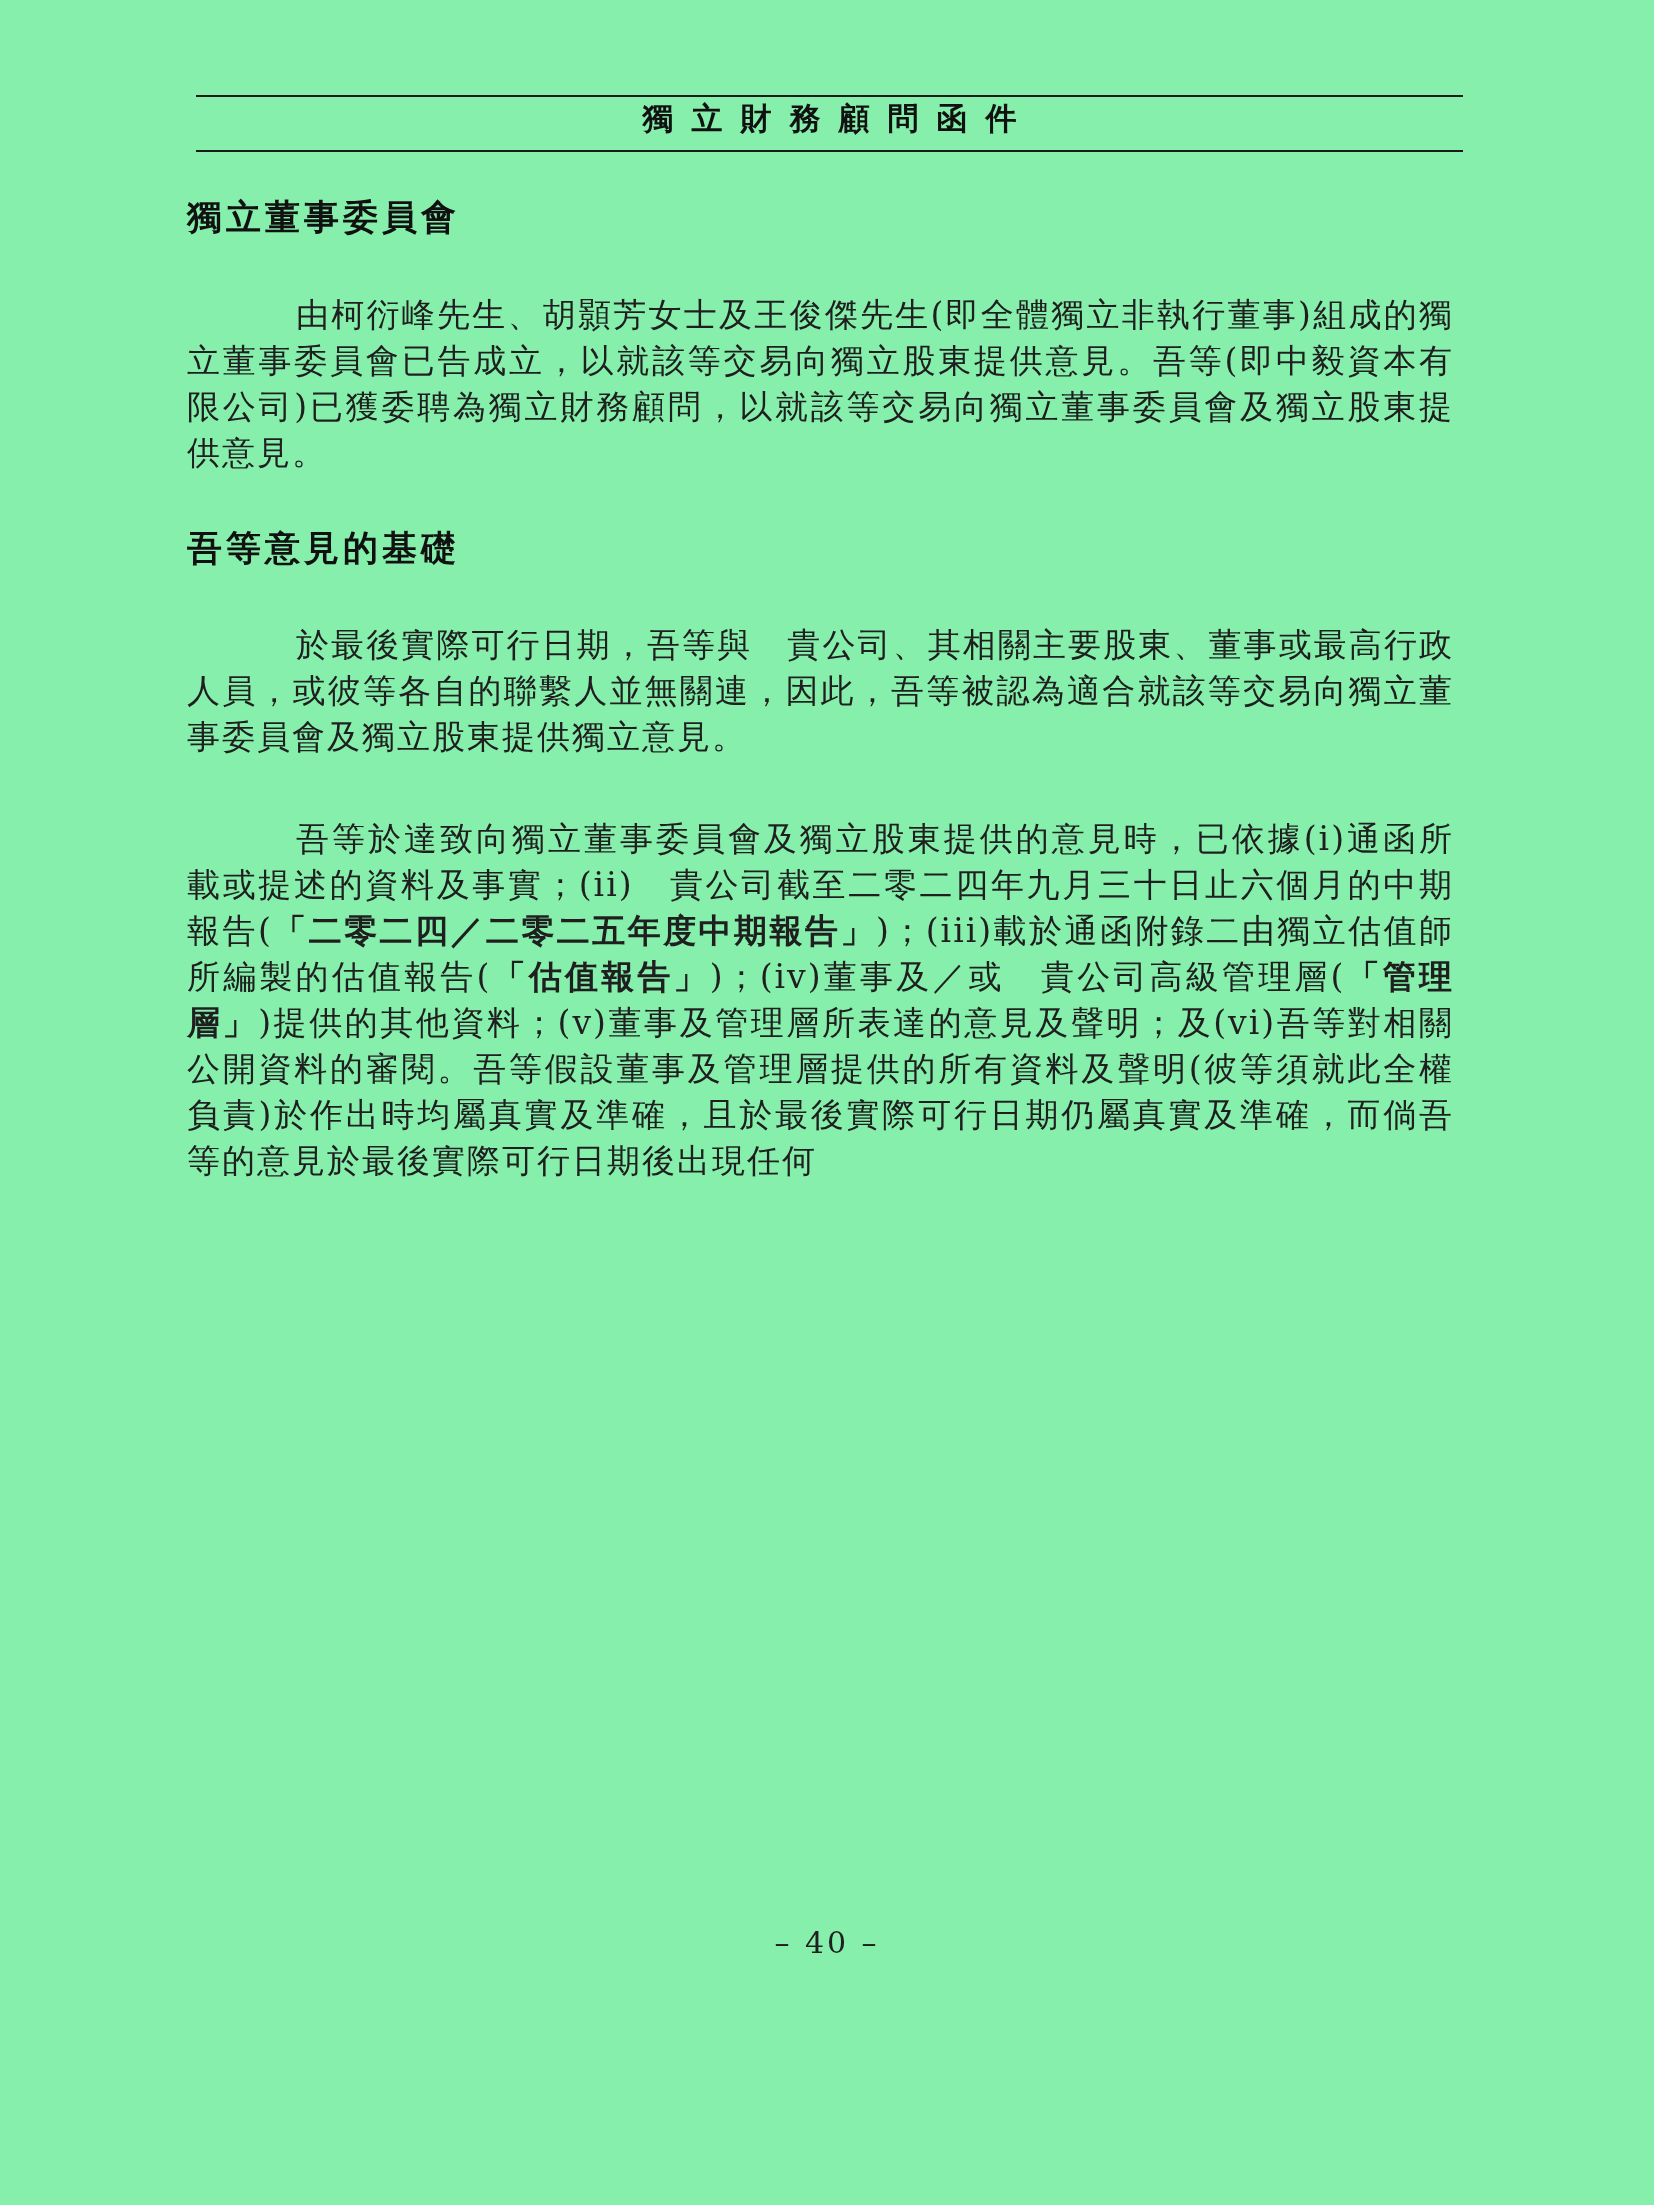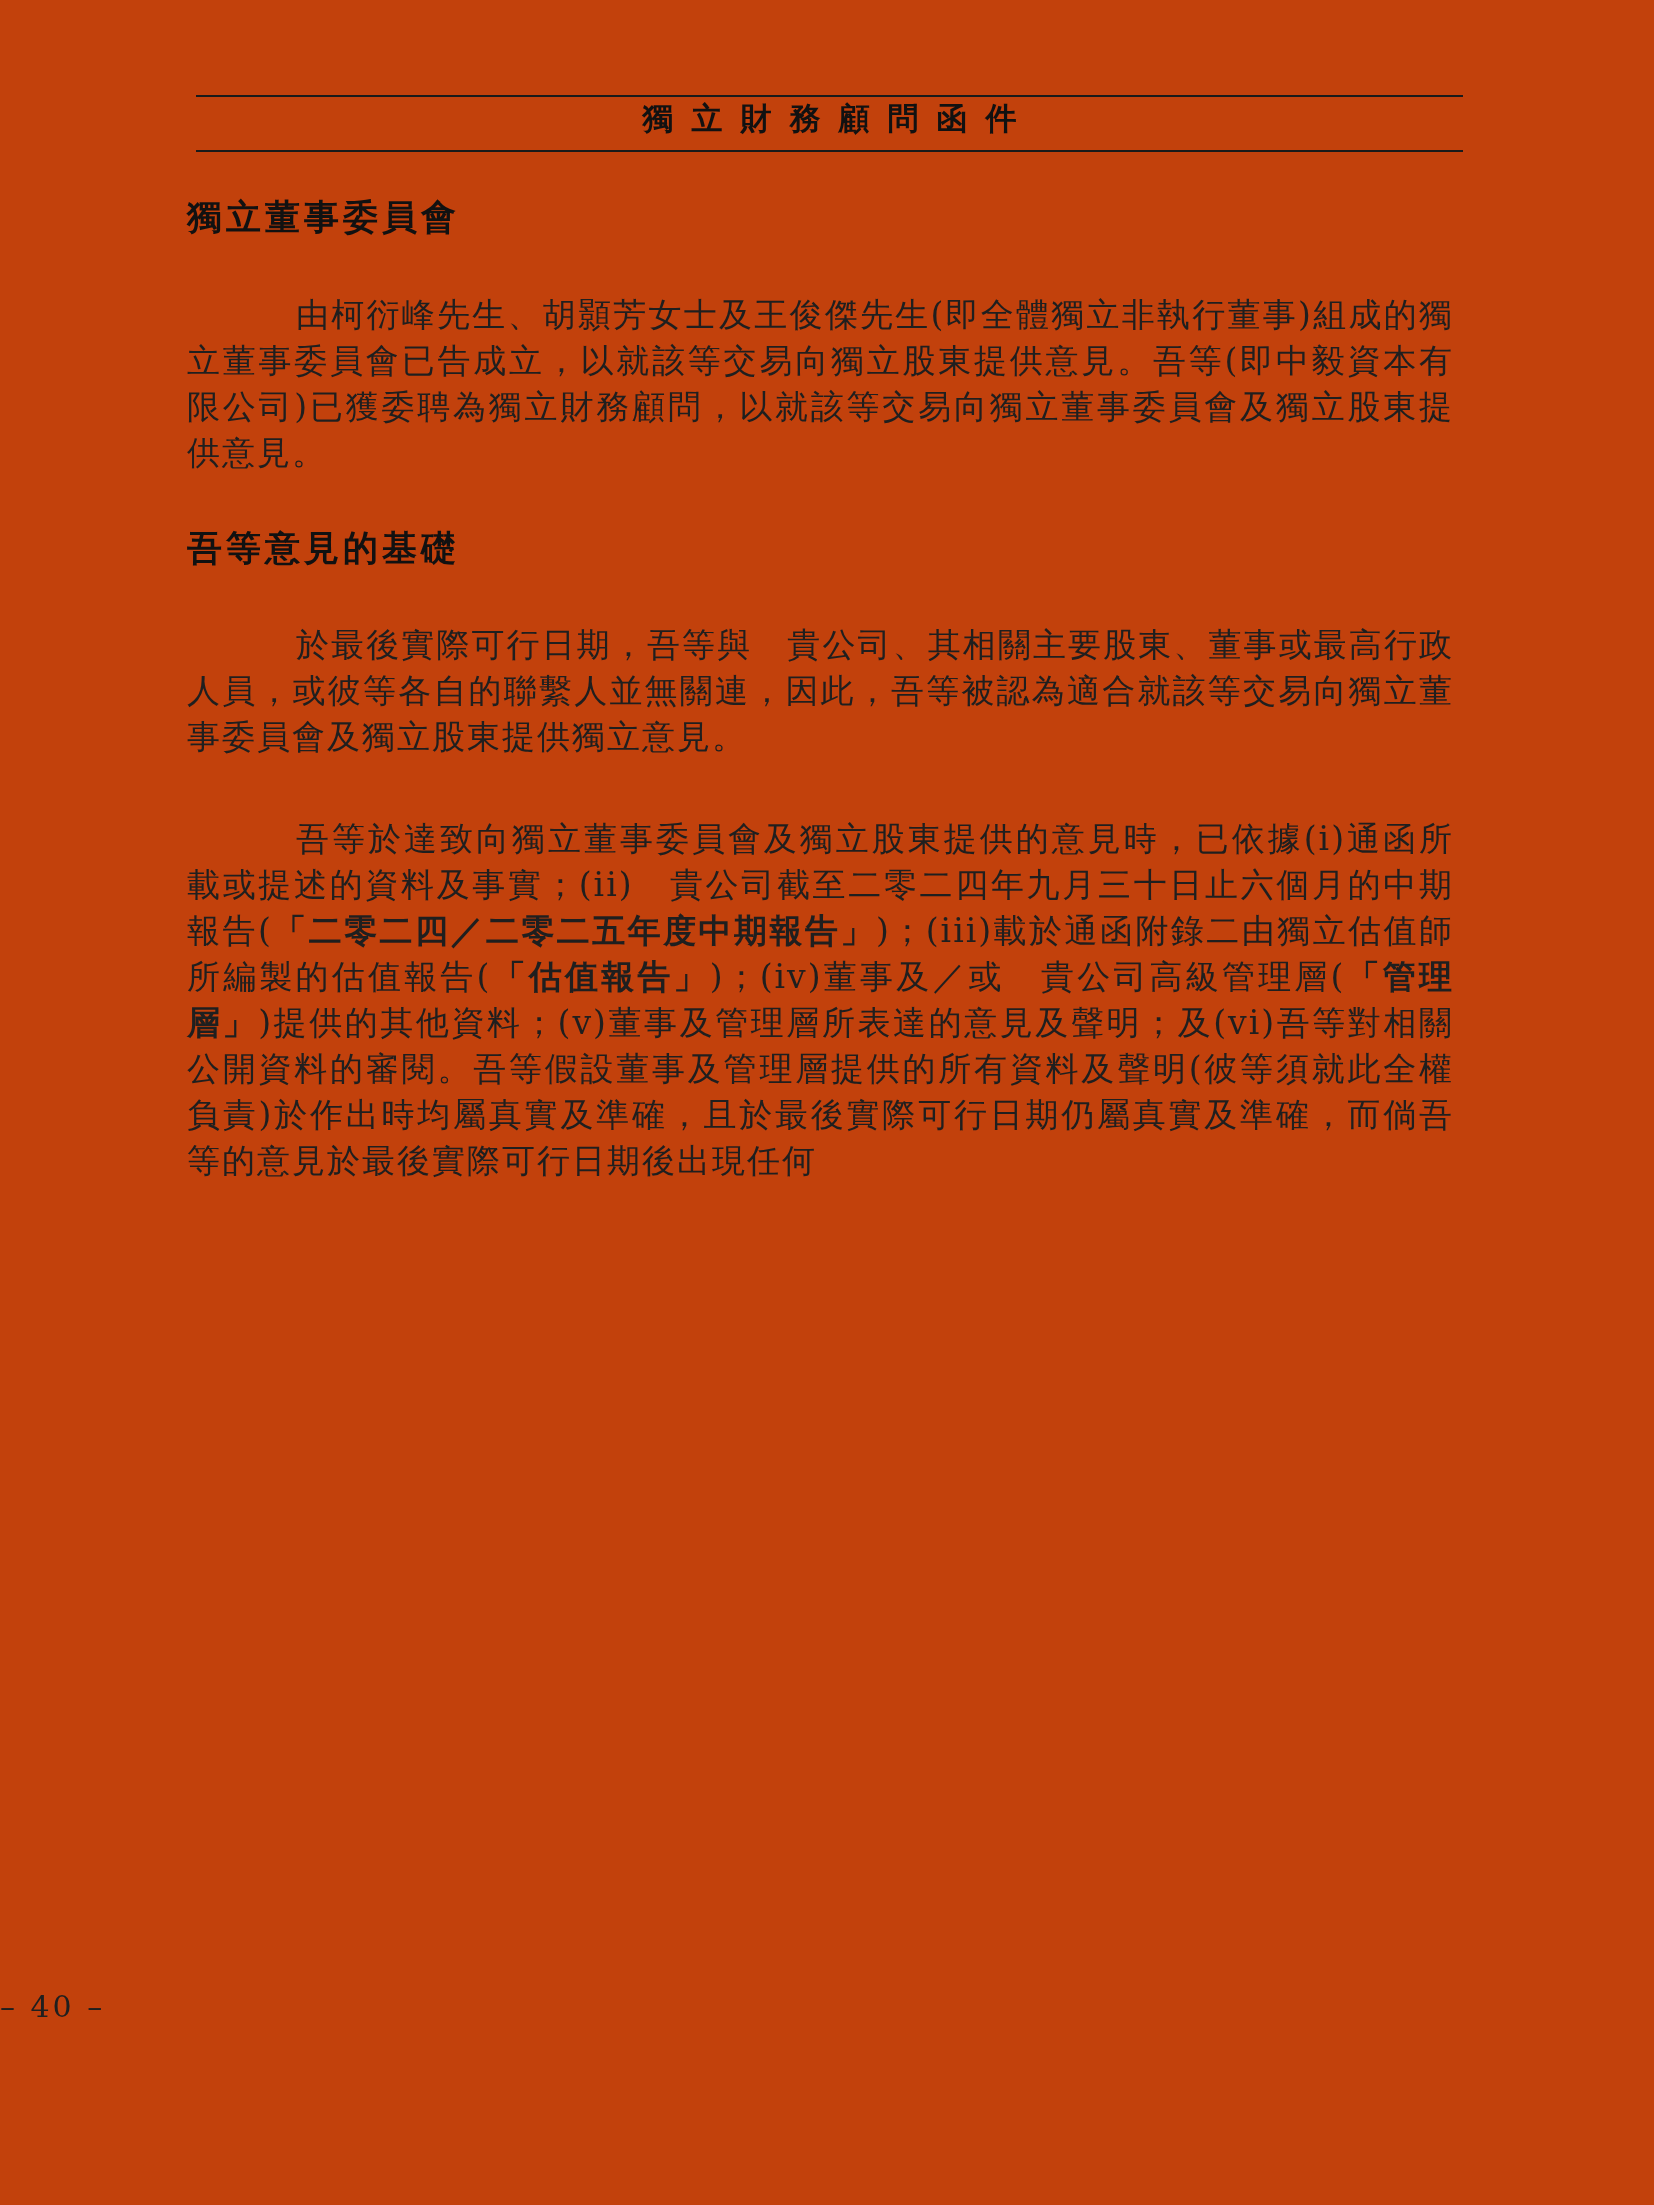--- a/index.html
+++ b/index.html
@@ -1,20 +1,20 @@
 <!DOCTYPE html>
 <html lang="zh-Hant"><head>
 <meta charset="utf-8">
 <style>
   html, body { margin: 0; padding: 0; background: #ffffff; }
   .page {
     position: relative;
     width: 1654px;
     height: 2205px;
-    background: #c2410c;
+    background: #86efac;
     color: #1f1f1f;
     overflow: hidden;
   }
   .rule {
     position: absolute;
     left: 196px;
     width: 1267px;
     height: 2px;
     background: #1a1a1a;
   }
@@ -68,24 +68,24 @@
   .mt-h1 { margin-top: 47px !important; }
   .mt-p1 { margin-top: 55px !important; }
   .mt-h2 { margin-top: 52px !important; }
   .mt-p2 { margin-top: 54px !important; }
   .mt-p3 { margin-top: 49px !important; }
   .mt-p4 { margin-top: 53px !important; }
   .mt-h3 { margin-top: 58px !important; }
   .mt-p5 { margin-top: 56px !important; }
   .page-number {
     position: absolute;
-    top: 1990px;
+    top: 1926px;
     left: 0;
     width: 1654px;
-    text-align: left;
+    text-align: center;
     font-family: "DejaVu Serif", serif;
     font-size: 30px;
     line-height: 34px;
     color: #1f1f1f;
     letter-spacing: 3px;
   }
 </style>
 </head>
 <body>
 

